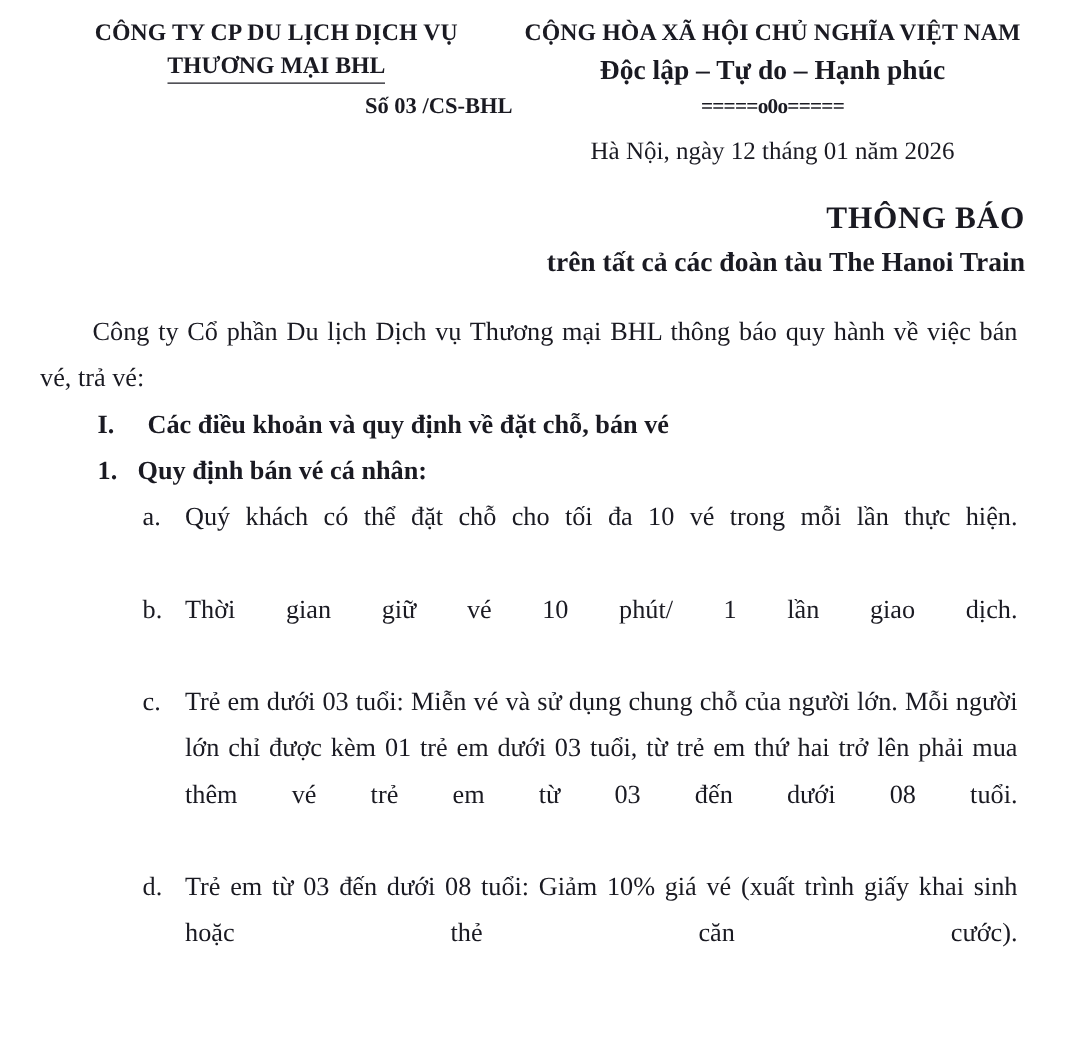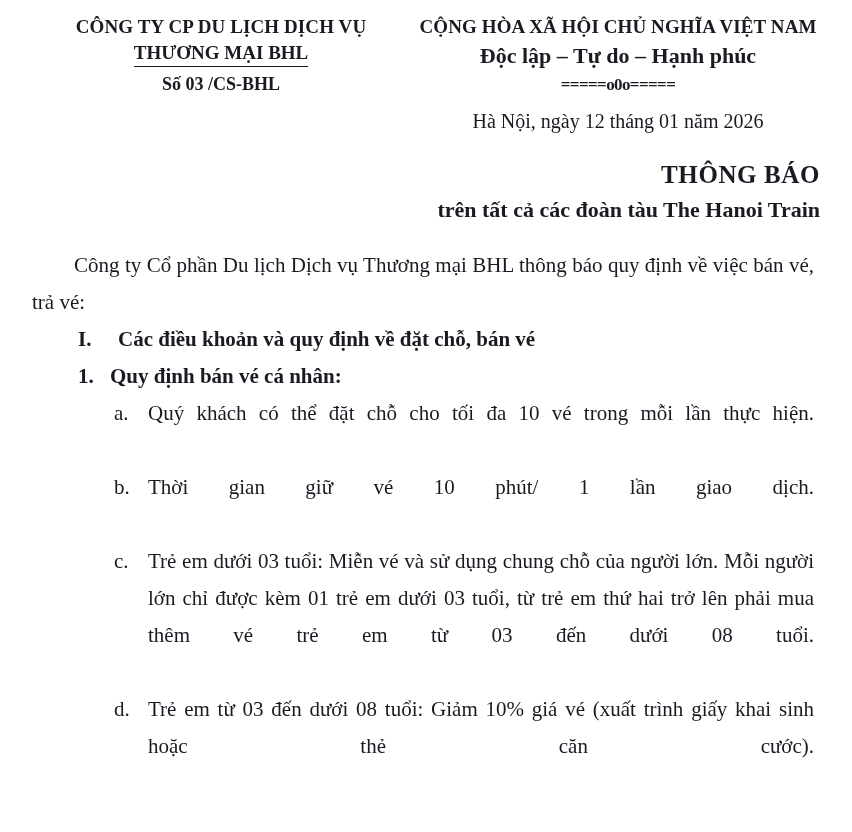--- a/index.html
+++ b/index.html
@@ -53,20 +53,21 @@
     display: inline-block;
     border-bottom: 1.6px solid #1a1a22;
     padding-bottom: 0px;
   }
   .org-line2-wrap { line-height: 28px; }
   .org-number {
     font-weight: bold;
     font-size: 18px;
     line-height: 28px;
     margin-top: 2px;
+    text-align: right;
   }
   .nation-line1 {
     font-weight: bold;
     font-size: 19px;
     line-height: 26px;
     letter-spacing: 0.1px;
     white-space: nowrap;
   }
   .nation-line2 {
     font-weight: bold;
@@ -201,21 +202,21 @@
     </div>
 
   </div>
 
   <div class="title-block">
     <div class="doc-title">THÔNG BÁO</div>
     <div class="doc-subtitle">trên tất cả các đoàn tàu The Hanoi Train</div>
   </div>
 
 
-  <div class="body-para">Công ty Cổ phần Du lịch Dịch vụ Thương mại BHL thông báo quy định về việc bán vé, trả vé:</div>
+  <div class="body-para">Công ty Cổ phần Du lịch Dịch vụ Thương mại BHL thông báo quy hành về việc bán vé, trả vé:</div>
 
   <div class="section-head">
     <span class="marker">I.</span>
     <span>Các điều khoản và quy định về đặt chỗ, bán vé</span>
   </div>
 
   <div class="sub-head">
     <span class="marker">1.</span>
     <span>Quy định bán vé cá nhân:</span>
   </div>

